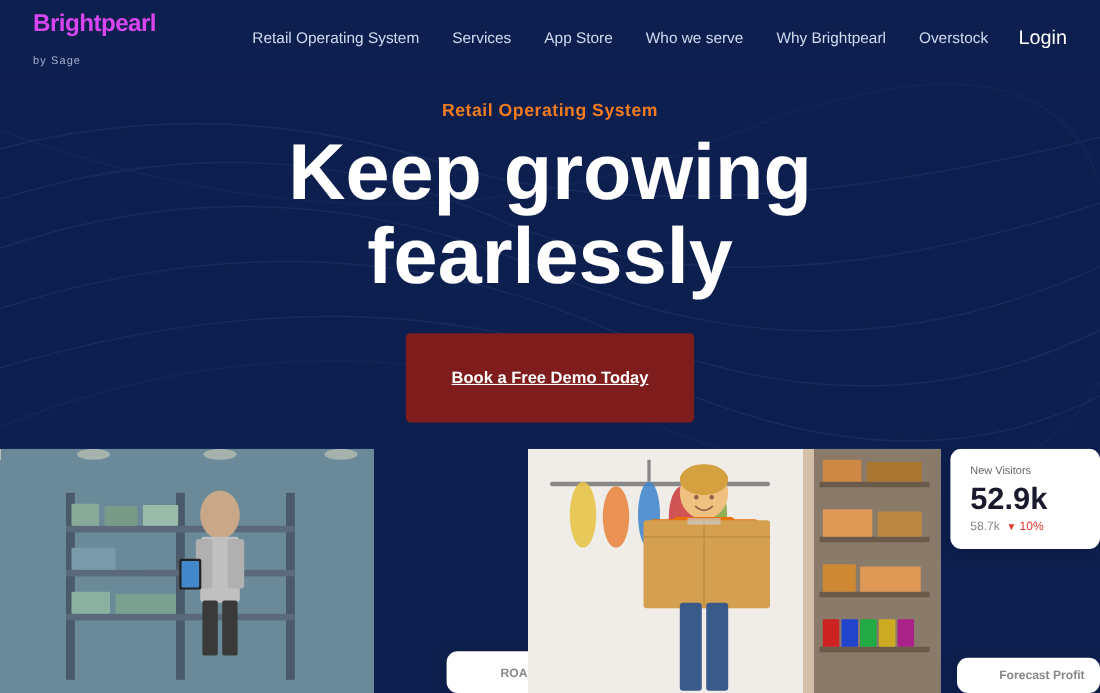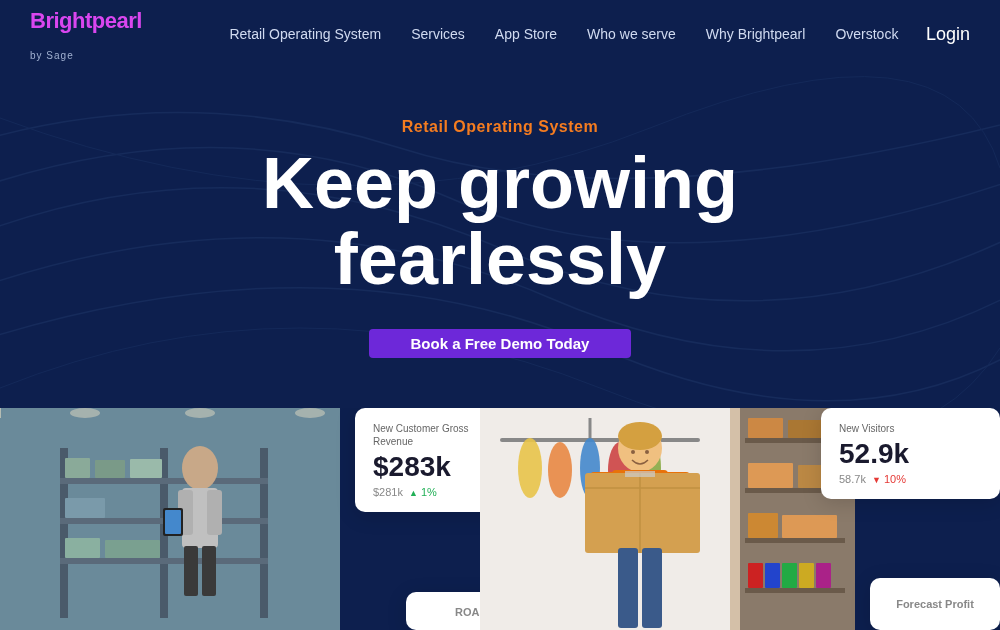--- a/index.html
+++ b/index.html
@@ -98,30 +98,31 @@
       color: white;
       font-size: 72px;
       font-weight: 900;
       line-height: 1.05;
       position: relative;
       z-index: 2;
       max-width: 800px;
     }
     .hero-cta {
       margin-top: 32px;
-      background: #6d28d9;
+      background: #7f1d1d;
       color: white;
       border: none;
-      padding: 6px 42px;
+      padding: 32px 42px;
       font-size: 15px;
       font-weight: 700;
       border-radius: 4px;
       cursor: pointer;
       position: relative;
       z-index: 2;
+      text-decoration: underline;
     }
 
     
     .cards-section {
       position: absolute;
       top: 408px;
       left: 0; right: 0;
       bottom: 0;
       display: flex;
       align-items: flex-start;
@@ -189,30 +190,30 @@
     .stat-card-roas {
       left: 406px;
       bottom: 0;
       width: 90px;
       padding: 10px 14px;
       text-align: center;
     }
     .stat-card-visitors {
       right: 0;
       top: 0;
-      width: 179px;
+      width: 136px;
     }
     .stat-card-forecast {
       right: 0;
       bottom: 0;
       width: 130px;
-      padding: 20px 14px;
+      padding: 10px 14px;
       display: flex;
       align-items: center;
-      justify-content: center;
+      justify-content: flex-end;
     }
 
     .stat-label {
       font-size: 10px;
       color: #666;
       line-height: 1.3;
       margin-bottom: 4px;
     }
     .stat-value {
       font-size: 28px;
@@ -318,28 +319,20 @@
         <rect x="165" y="102" width="16" height="24" fill="#4488cc" rx="1"></rect>
 
         <line x1="0" y1="0" x2="0" y2="10" stroke="#ffeecc" stroke-width="1"></line>
         <ellipse cx="85" cy="5" rx="15" ry="5" fill="#ffeecc" opacity="0.4"></ellipse>
         <ellipse cx="200" cy="5" rx="15" ry="5" fill="#ffeecc" opacity="0.4"></ellipse>
         <ellipse cx="310" cy="5" rx="15" ry="5" fill="#ffeecc" opacity="0.4"></ellipse>
       </svg>
     </div>
   </div>
 
-  <div class="stat-card stat-card-revenue">
-    <div class="stat-label">New Customer Gross Revenue</div>
-    <div class="stat-value">$283k</div>
-    <div class="stat-sub">
-      <span>$281k</span>
-      <span class="stat-up arrow-up"> 1%</span>
-    </div>
-  </div>
 
 
   <div class="stat-card stat-card-roas">
     <span class="stat-small-label">ROAS</span>
   </div>
 
   <div class="photo-panel photo-panel-right">
     <div class="photo-person">
       <svg width="375" height="222" style="position:absolute;top:0;left:0;">
 

